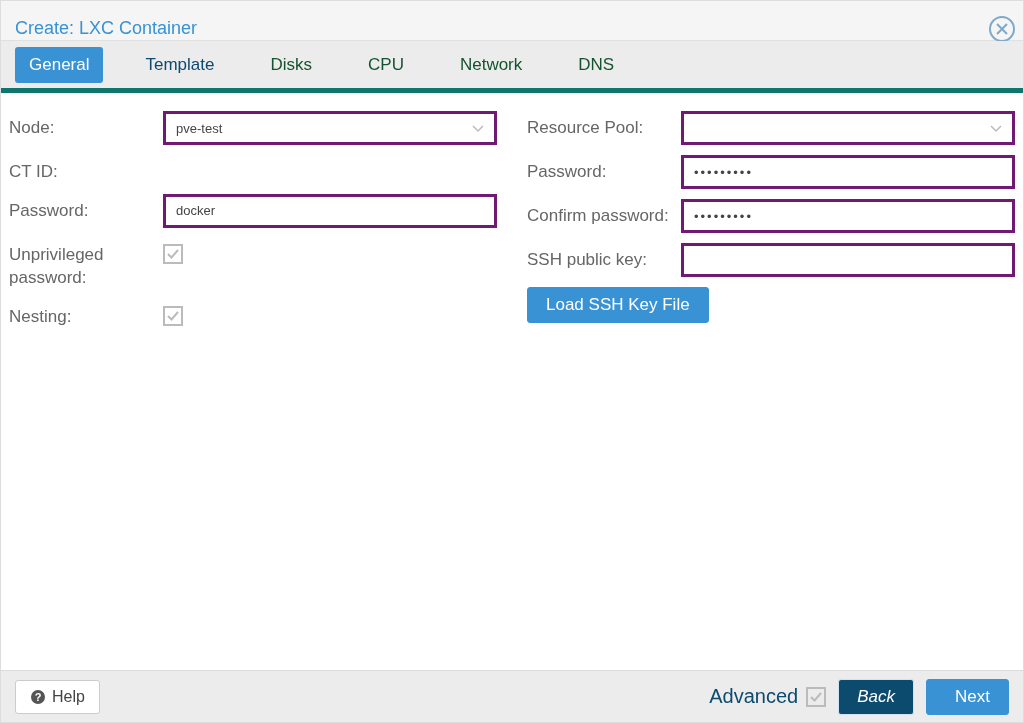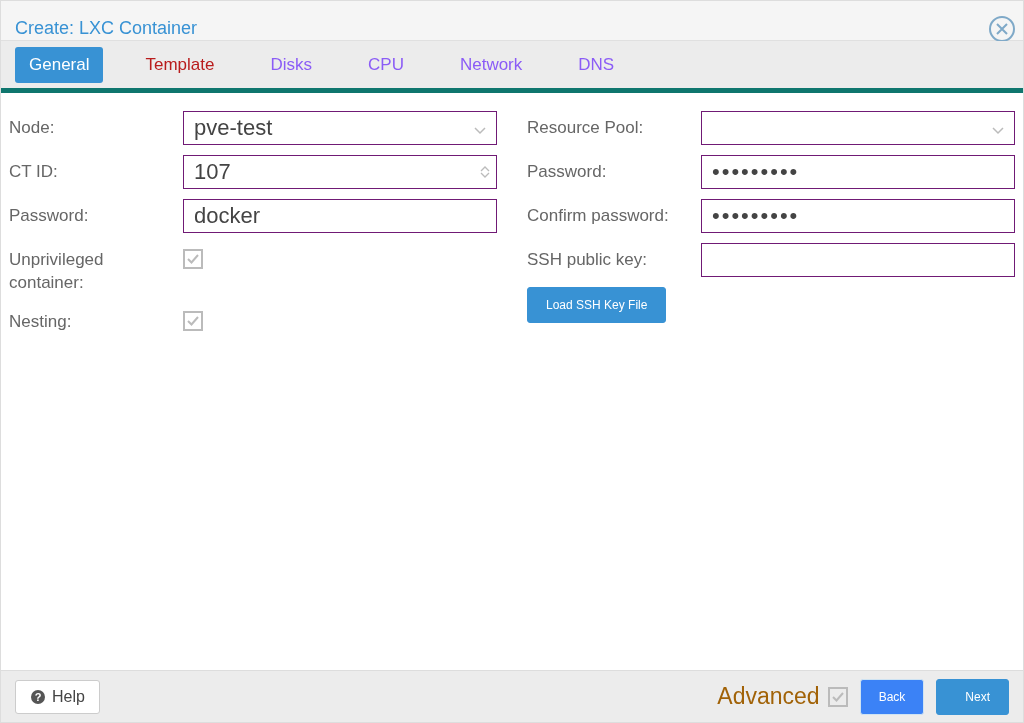--- a/index.html
+++ b/index.html
@@ -3,43 +3,43 @@
 <meta charset="utf-8">
 <style>
   * { box-sizing: border-box; margin: 0; padding: 0; }
   html, body { width: 1024px; height: 723px; font-family: "Helvetica Neue", Arial, sans-serif; font-size: 16px; color: #555; background: #fff; }
   .window { width: 1024px; height: 723px; display: flex; flex-direction: column; border: 1px solid #ddd; }
   .titlebar { height: 40px; background: #f5f5f5; display: flex; align-items: center; justify-content: space-between; padding: 16px 8px 0 14px; border-bottom: 1px solid #e0e0e0; gap: 44px; }
   .titlebar-title { color: #3892d4; font-size: 18px; font-weight: 400; }
   .close-btn { width: 26px; height: 26px; border: 2px solid #7fa9c8; border-radius: 50%; display: flex; align-items: center; justify-content: center; color: #7fa9c8; cursor: pointer; background: transparent; }
   .close-btn svg { width: 14px; height: 14px; }
   .tabs { height: 52px; background: #ececec; border-bottom: 5px solid #0f766e; display: flex; align-items: center; padding: 0 14px; gap: 28px; }
-  .tab { padding: 8px 14px; border-radius: 3px; font-size: 17px; color: #8b5cf6; cursor: pointer; }
+  .tab { padding: 8px 14px; border-radius: 3px; font-size: 17px; color: #14532d; cursor: pointer; }
   .tab.active { background: #3892d4; color: #fff; }
-  .tab.enabled { color: #b91c1c; }
+  .tab.enabled { color: #0c4a6e; }
   .form-body { flex: 1; display: flex; padding: 18px 8px; gap: 30px; }
   .col { flex: 1; display: flex; flex-direction: column; gap: 10px; }
-  .field-row { display: flex; align-items: flex-start; gap: 20px; }
+  .field-row { display: flex; align-items: flex-start; }
   .field-label { width: 154px; padding-top: 6px; color: #666; font-size: 17px; line-height: 1.35; }
   .field-control { flex: 1; }
-  input[type=text], input[type=password], .select, .spinner { width: 100%; height: 34px; border: 1px solid #701a75; background: #fff; padding: 0 10px; font-size: 22px; color: #444; font-family: inherit; }
+  input[type=text], input[type=password], .select, .spinner { width: 100%; height: 34px; border: 3px solid #701a75; background: #fff; padding: 0 10px; font-size: 13px; color: #444; font-family: inherit; }
   .select { display: flex; align-items: center; justify-content: space-between; position: relative; cursor: pointer; }
   .select .chev { color: #bbb; }
   .spinner { display: flex; align-items: center; position: relative; }
   .spinner .val { flex: 1; }
   .spinner .arrows { position: absolute; right: 6px; display: flex; flex-direction: column; color: #bbb; line-height: 0.6; font-size: 12px; }
   .checkbox { width: 20px; height: 20px; border: 2px solid #bbb; display: inline-flex; align-items: center; justify-content: center; margin-top: 6px; cursor: pointer; }
   .checkbox svg { width: 14px; height: 14px; }
-  .btn { display: inline-flex; align-items: center; justify-content: center; height: 36px; padding: 0 18px; border: 1px solid #ccc; background: #fff; border-radius: 3px; font-size: 12px; cursor: pointer; color: #444; }
+  .btn { display: inline-flex; align-items: center; justify-content: center; height: 36px; padding: 0 18px; border: 1px solid #ccc; background: #fff; border-radius: 3px; font-size: 17px; cursor: pointer; color: #444; }
   .btn.primary { background: #3892d4; border-color: #3892d4; color: #fff; padding-left: 28px; }
-  .btn.disabled { background: #3b82f6; border-color: #cfe3f2; color: #fff; cursor: default; }
+  .btn.disabled { background: #0c4a6e; border-color: #cfe3f2; color: #fff; cursor: default; font-style: italic; }
   .btn.load { background: #3892d4; border-color: #3892d4; color: #fff; height: 36px; }
   .footer { height: 52px; background: #ececec; border-top: 1px solid #ddd; display: flex; align-items: center; justify-content: space-between; padding: 0 14px; }
   .footer-right { display: flex; align-items: center; gap: 12px; }
-  .adv { display: flex; align-items: center; gap: 8px; color: #a16207; font-size: 23px; justify-content: center; }
+  .adv { display: flex; align-items: center; gap: 8px; color: #0c4a6e; font-size: 20px; justify-content: center; }
   .help-btn { display: inline-flex; align-items: center; gap: 6px; height: 34px; padding: 0 14px; border: 1px solid #ccc; background: #fff; border-radius: 3px; font-size: 16px; cursor: pointer; color: #444; }
   .help-btn svg { width: 16px; height: 16px; }
   .dots { font-family: monospace; letter-spacing: 2px; font-size: 18px; }
 </style>
 </head>
 <body>
 
 <div class="window">
 
   <div class="titlebar">
@@ -73,44 +73,31 @@
               <svg width="12" height="8" viewBox="0 0 12 8">
                   <path d="M1 1 L6 6 L11 1" stroke="#bbb" stroke-width="1.5" fill="none"></path>
                 </svg>
             </span>
           </div>
         </div>
       </div>
 
       <div class="field-row">
         <div class="field-label">CT ID:</div>
-        <div class="field-control">
-          <div class="spinner">
-            <span class="val">107</span>
-            <span class="arrows">
-              <svg width="10" height="6" viewBox="0 0 10 6">
-                  <path d="M1 5 L5 1 L9 5" stroke="#bbb" stroke-width="1.3" fill="none"></path>
-                </svg>
-              <svg width="10" height="6" viewBox="0 0 10 6">
-                  <path d="M1 1 L5 5 L9 1" stroke="#bbb" stroke-width="1.3" fill="none"></path>
-                </svg>
-            </span>
-          </div>
-        </div>
       </div>
 
       <div class="field-row">
         <div class="field-label">Password:</div>
         <div class="field-control">
           <input type="text" value="docker" style="">
         </div>
       </div>
 
       <div class="field-row">
-        <div class="field-label">Unprivileged container:</div>
+        <div class="field-label">Unprivileged password:</div>
         <div class="field-control">
           <div class="checkbox">
             <svg viewBox="0 0 14 14">
                 <path d="M2 7 L5.5 10.5 L12 3" stroke="#bbb" stroke-width="2" fill="none"></path>
               </svg>
           </div>
         </div>
       </div>
 
       <div class="field-row">

